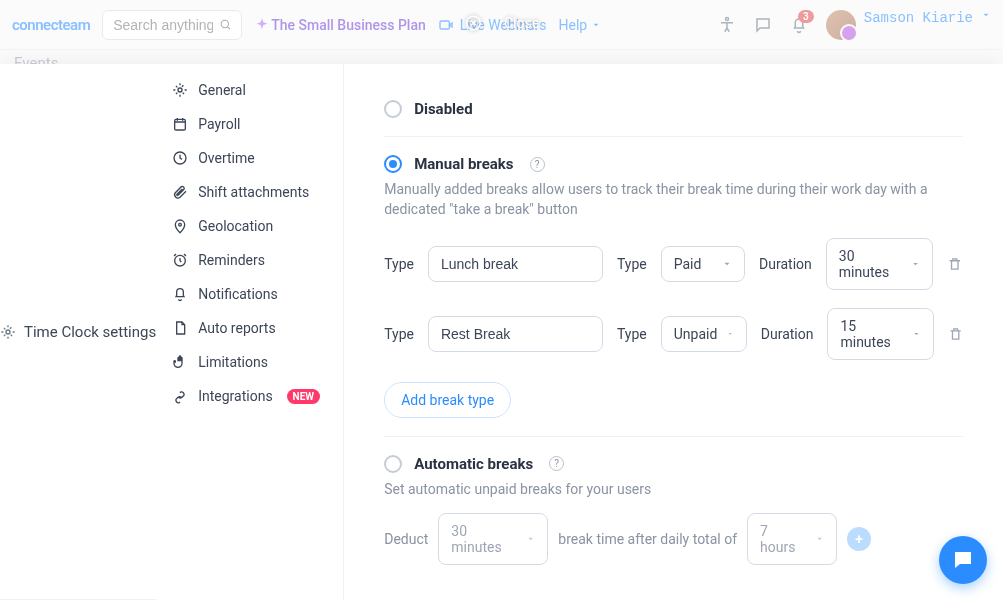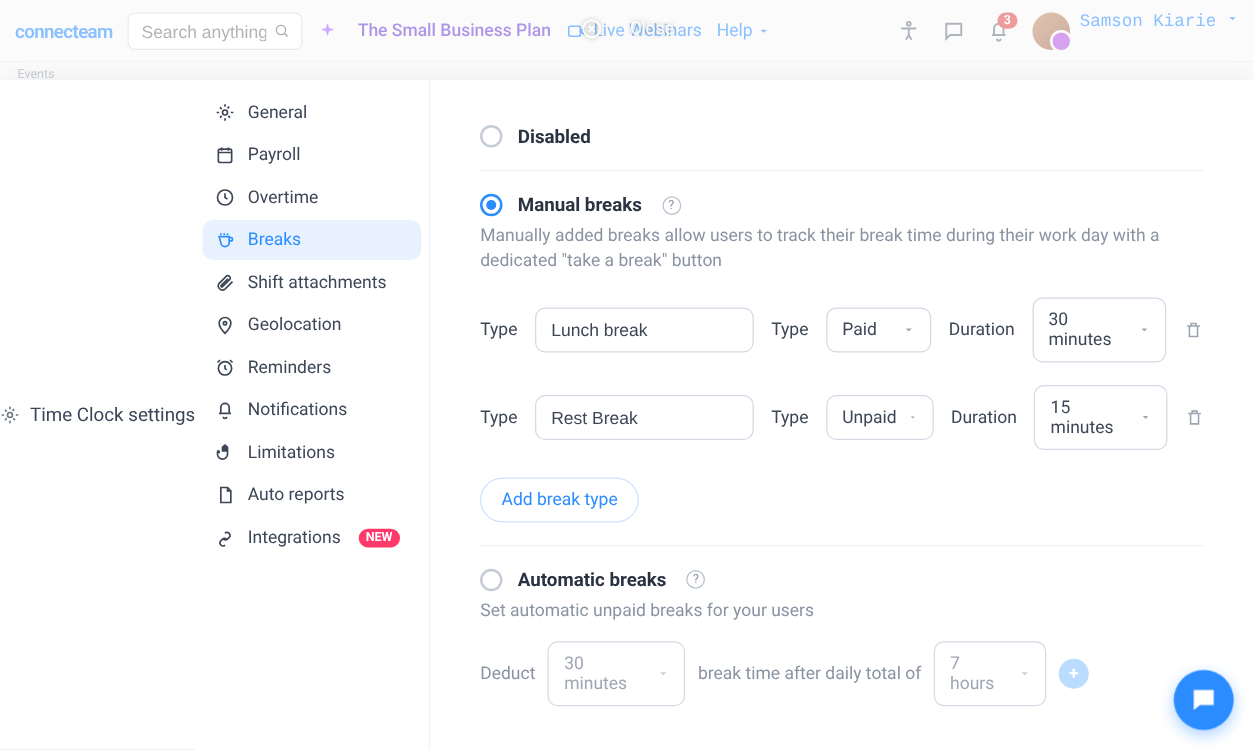--- a/index.html
+++ b/index.html
@@ -3,34 +3,34 @@
 <meta charset="utf-8">
 <style>
 * { box-sizing: border-box; margin: 0; padding: 0; }
 body { font-family: -apple-system, BlinkMacSystemFont, "Segoe UI", Roboto, sans-serif; background: #fff; width: 1003px; height: 600px; overflow: hidden; position: relative; }
 
 
 .topbar { display: flex; align-items: center; padding: 12px 12px; gap: 12px; background: #f7f8fa; border-bottom: 1px solid #e6e9ee; height: 50px; }
 .logo { color: #2b8cff; font-weight: 600; font-size: 15px; letter-spacing: -0.5px; }
 .search-wrap { display: flex; align-items: center; background: #fff; border: 1px solid #d3dae4; border-radius: 6px; padding: 6px 10px; gap: 6px; color: #666; width: 140px; }
 .search-wrap input { border: none; outline: none; font-size: 14px; width: 100%; color: #444; background: transparent; }
-.plan-link { display: flex; align-items: center; gap: 16px; color: #6d3fd4; font-size: 14px; font-weight: 500; }
+.plan-link { display: flex; align-items: center; gap: 1px; color: #6d3fd4; font-size: 14px; font-weight: 500; }
 .plan-link svg { color: #b067ff; }
 .webinars-link { display: flex; align-items: center; gap: 6px; color: #2b8cff; font-size: 14px; }
 .help-link { display: flex; align-items: center; gap: 4px; color: #2b8cff; font-size: 14px; }
 .topbar-right { margin-left: auto; display: flex; align-items: center; gap: 18px; color: #6b7785; }
 .bell-wrap { position: relative; }
 .bell-badge { position: absolute; top: -6px; right: -6px; background: #e04a4a; color: #fff; font-size: 10px; font-weight: 600; border-radius: 10px; padding: 1px 5px; }
 .user-chip { display: flex; align-items: flex-start; gap: 8px; font-family: Liberation Mono, monospace; }
 .avatar { width: 30px; height: 30px; border-radius: 50%; background: linear-gradient(135deg,#c89070,#a06e50); position: relative; }
 .avatar::after { content:""; position:absolute; bottom:-2px; right:-2px; width:14px; height:14px; background:#b455e0; border-radius:50%; border:2px solid #f7f8fa;}
 .user-name { color: #2b8cff; font-size: 14px; font-weight: 500; }
 
 
-.subrow { padding: 4px 14px; color: #9ea6b3; font-size: 10px; background:#f7f8fa; }
+.subrow { padding: 4px 14px; color: #9ea6b3; font-size: 15px; background:#f7f8fa; }
 
 
 .overlay { position: absolute; left:0; right:0; top:0; bottom:0; background: rgba(255,255,255,0.45); pointer-events:none; }
 
 
 .close-btn { position: absolute; top: 14px; left: 50%; transform: translateX(-50%); color: #fff; display: flex; align-items: center; gap: 22px; font-size: 14px; z-index: 20; text-shadow: 0 0 4px rgba(0,0,0,0.3); }
 .close-btn svg { filter: drop-shadow(0 0 2px rgba(0,0,0,0.3)); }
 
 
 .sheet { position: absolute; left: 0; right: 0; top: 64px; bottom: 0; background: #fff; box-shadow: 0 -2px 20px rgba(0,0,0,0.06); z-index: 10; display: flex; flex-direction: row; }
@@ -168,26 +168,20 @@
           </svg>
         <span>Payroll</span>
       </div>
       <div class="side-item">
         <svg width="16" height="16" viewBox="0 0 24 24" fill="none" stroke="#3c4657" stroke-width="2">
             <circle cx="12" cy="12" r="9"></circle>
             <path d="M12 7v5l3 2"></path>
           </svg>
         <span>Overtime</span>
       </div>
-      <div class="side-item active">
-        <svg width="16" height="16" viewBox="0 0 24 24" fill="none" stroke="#2b8cff" stroke-width="2">
-            <path d="M5 8h12v7a5 5 0 01-10 0zM17 9h2a2 2 0 010 4h-2M7 4v2m4-2v2m4-2v2"></path>
-          </svg>
-        <span>Breaks</span>
-      </div>
       <div class="side-item">
         <svg width="16" height="16" viewBox="0 0 24 24" fill="none" stroke="#3c4657" stroke-width="2">
             <path d="M21 11l-9 9a5 5 0 01-7-7l9-9a3 3 0 014 4l-9 9a1 1 0 01-1.5-1.5l8-8"></path>
           </svg>
         <span>Shift attachments</span>
       </div>
       <div class="side-item">
         <svg width="16" height="16" viewBox="0 0 24 24" fill="none" stroke="#3c4657" stroke-width="2">
             <path d="M12 22s7-7 7-12a7 7 0 00-14 0c0 5 7 12 7 12z"></path>
             <circle cx="12" cy="10" r="2"></circle>
@@ -203,30 +197,30 @@
       </div>
       <div class="side-item">
         <svg width="16" height="16" viewBox="0 0 24 24" fill="none" stroke="#3c4657" stroke-width="2">
             <path d="M18 16H6l1-2V9a5 5 0 0110 0v5z"></path>
             <path d="M10 20a2 2 0 004 0"></path>
           </svg>
         <span>Notifications</span>
       </div>
       <div class="side-item">
         <svg width="16" height="16" viewBox="0 0 24 24" fill="none" stroke="#3c4657" stroke-width="2">
-            <path d="M9 11V6a1 1 0 012 0v5m0 0V4a1 1 0 012 0v7m0 0V6a1 1 0 012 0v8a6 6 0 01-12 0v-3a1 1 0 012 0v2"></path>
-          </svg>
-        <span>Limitations</span>
-      </div>
-      <div class="side-item">
-        <svg width="16" height="16" viewBox="0 0 24 24" fill="none" stroke="#3c4657" stroke-width="2">
             <path d="M7 3h8l4 4v14H7z"></path>
             <path d="M15 3v4h4"></path>
           </svg>
         <span>Auto reports</span>
+      </div>
+      <div class="side-item">
+        <svg width="16" height="16" viewBox="0 0 24 24" fill="none" stroke="#3c4657" stroke-width="2">
+            <path d="M9 11V6a1 1 0 012 0v5m0 0V4a1 1 0 012 0v7m0 0V6a1 1 0 012 0v8a6 6 0 01-12 0v-3a1 1 0 012 0v2"></path>
+          </svg>
+        <span>Limitations</span>
       </div>
       <div class="side-item">
         <svg width="16" height="16" viewBox="0 0 24 24" fill="none" stroke="#3c4657" stroke-width="2">
             <path d="M10 14a4 4 0 005 0l3-3a4 4 0 00-5-5l-1 1m2 7a4 4 0 00-5 0l-3 3a4 4 0 005 5l1-1"></path>
           </svg>
         <span>Integrations</span>
         <span class="side-badge">NEW</span>
       </div>
     </div>
 

